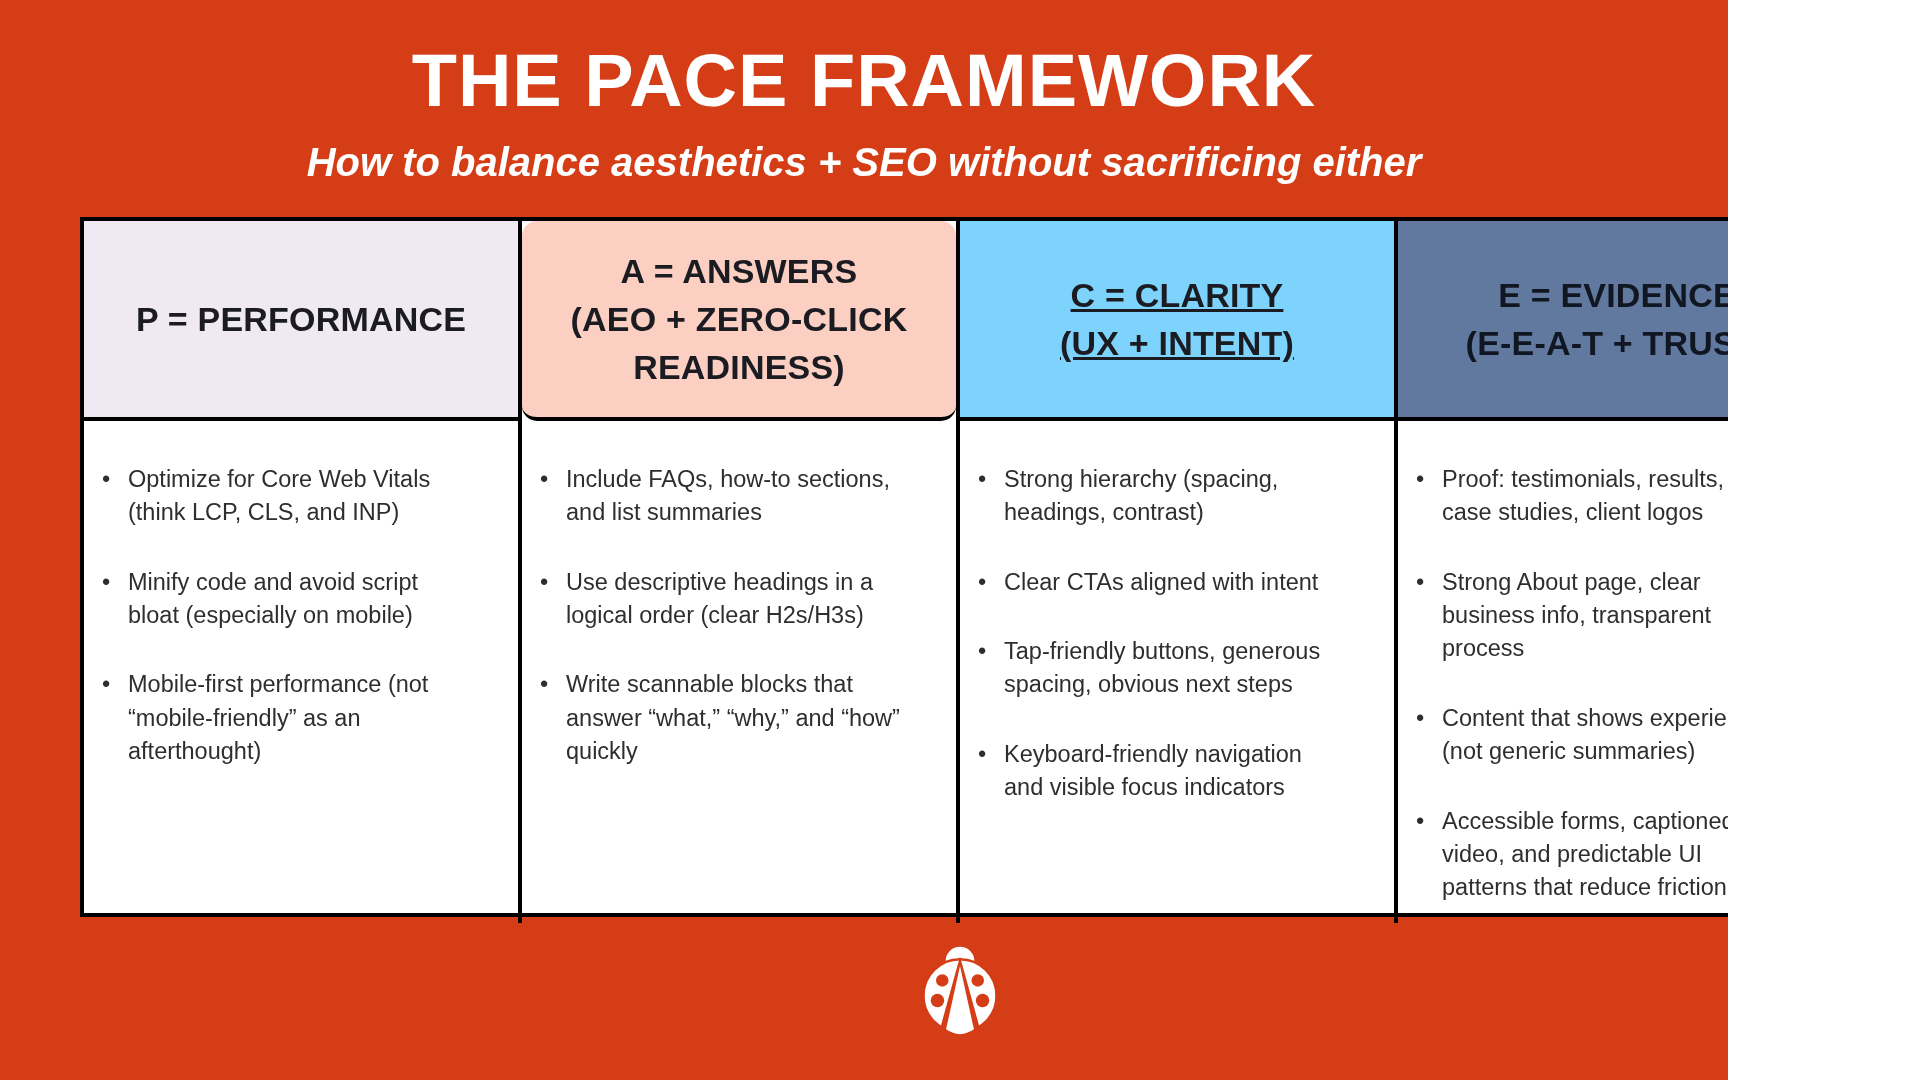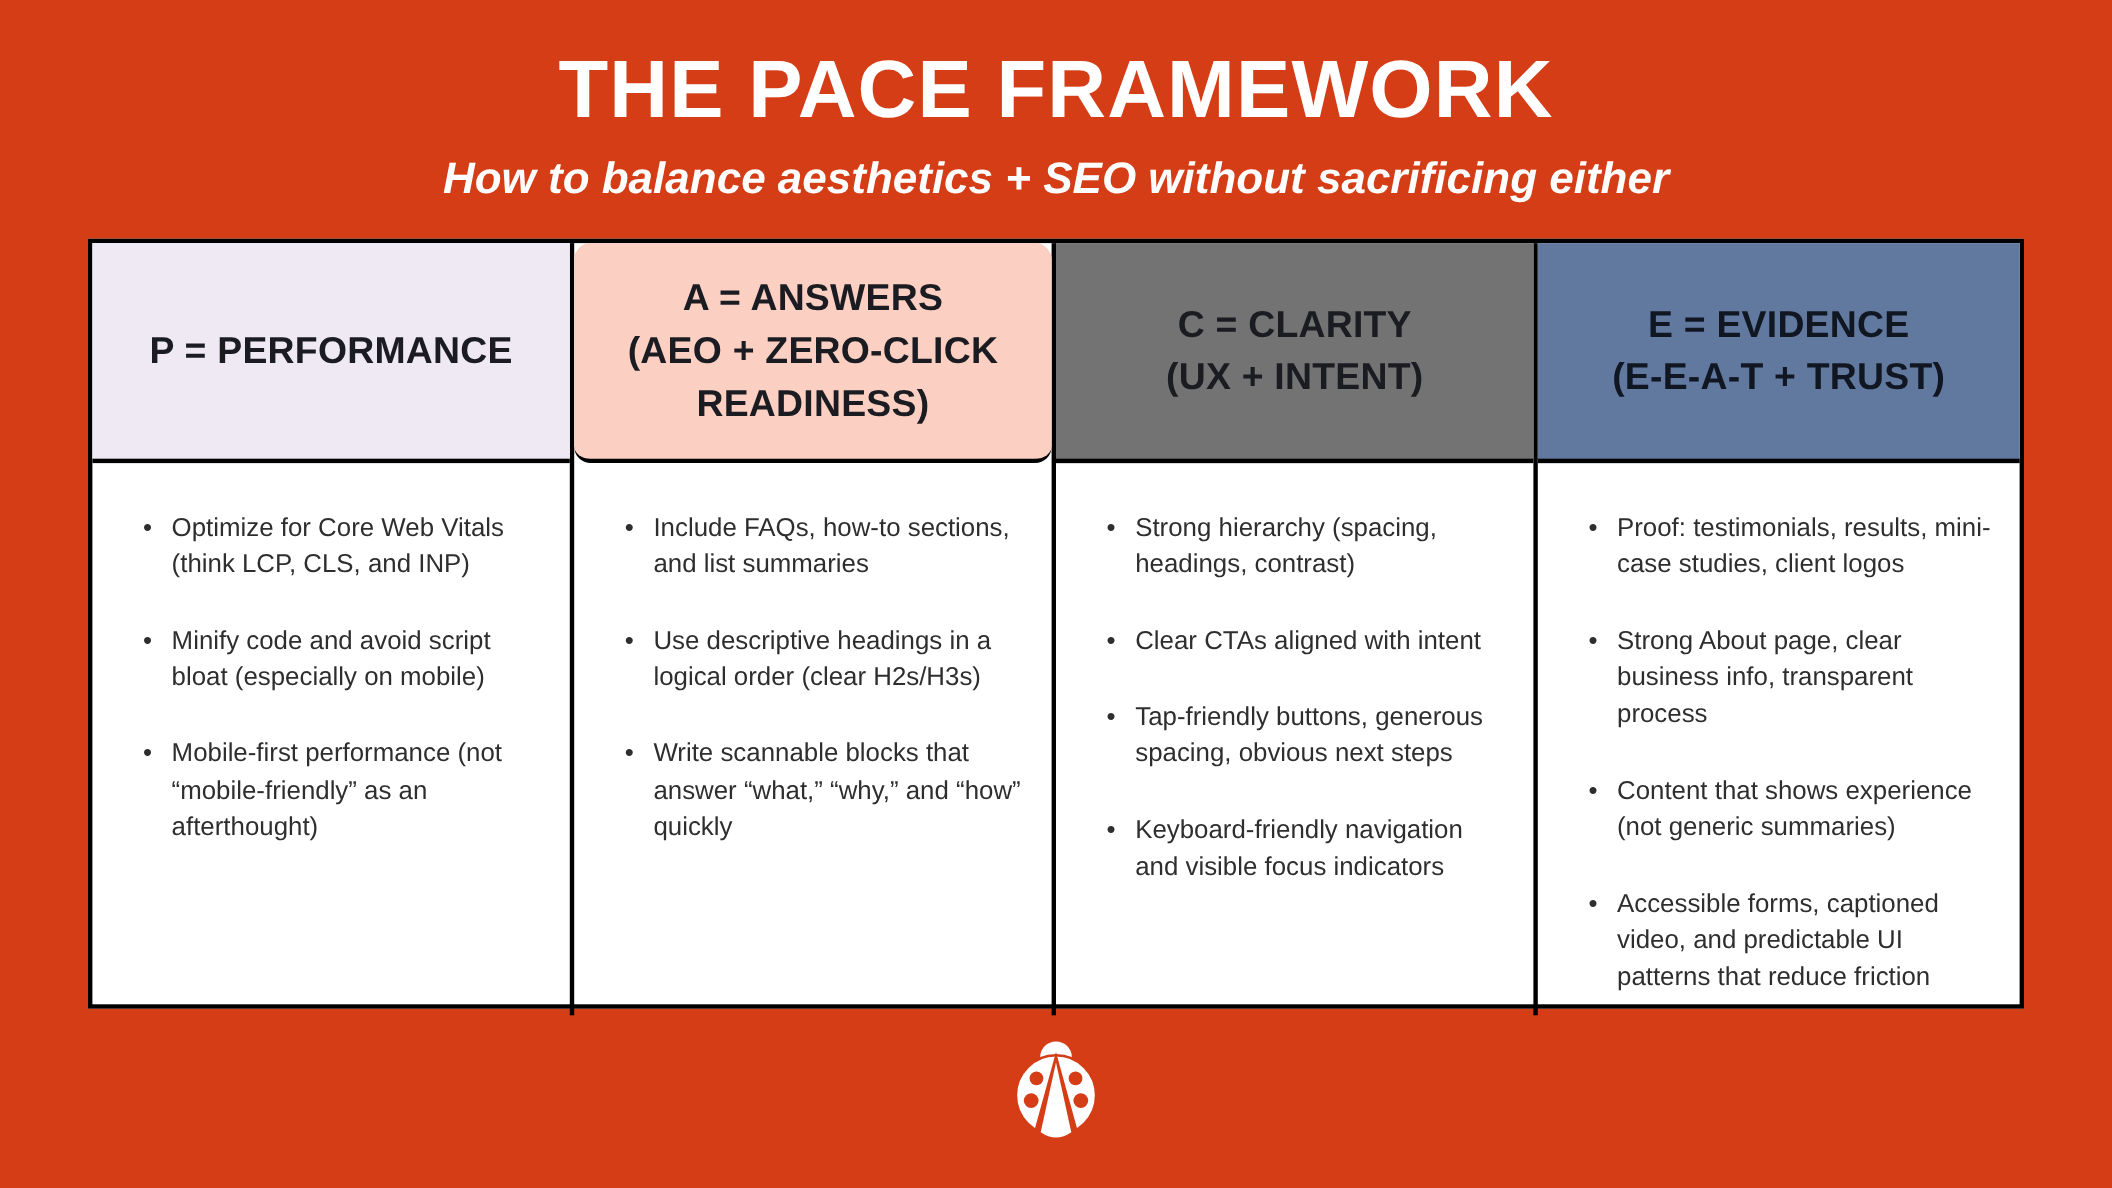--- a/index.html
+++ b/index.html
@@ -4,21 +4,21 @@
 <style>
   :root{
     --bg:#D43D16;
     --border:#000000;
   }
   *{margin:0;padding:0;box-sizing:border-box;}
   html,body{width:1920px;height:1080px;}
   body{font-family:"Liberation Sans", sans-serif;}
   .page{
     position:relative;
-    width:1920px;height:1080px;
+    width:1728px;height:1080px;
     background:var(--bg);
     overflow:hidden;
   }
   .page-title{
     position:absolute;top:40px;left:0;width:100%;
     text-align:center;
     color:#fff;
     font-size:74px;
     font-weight:800;
     letter-spacing:1px;
@@ -59,21 +59,21 @@
     align-items:center;
     text-align:center;
     padding:0 22px;
     font-size:34px;
     font-weight:700;
     line-height:1.42;
     letter-spacing:0.2px;
   }
   .col-body{
     flex:1 1 auto;
-    padding:42px 26px 18px 42px;
+    padding:42px 26px 18px 14px;
   }
   .col-body ul{
     list-style:none;
     display:flex;
     flex-direction:column;
     gap:36px;
   }
   .col-body li{
     position:relative;
     padding-left:30px;
@@ -127,21 +127,21 @@
     <div class="col-body">
       <ul>
             <li>Include FAQs, how-to sections, and list summaries</li>
             <li>Use descriptive headings in a logical order (clear H2s/H3s)</li>
             <li>Write scannable blocks that answer “what,” “why,” and “how” quickly</li>
           </ul>
     </div>
   </div>
 
   <div class="column">
-    <div class="col-header" style="background: #737373; color: rgb(27, 27, 34);">
+    <div class="col-header" style="background: #7dd3fc; color: rgb(27, 27, 34); text-decoration: underline;">
       <div class="h-line1">C = CLARITY</div>
       <div class="h-line2">(UX + INTENT)</div>
     </div>
     <div class="col-body">
       <ul>
             <li>Strong hierarchy (spacing, headings, contrast)</li>
             <li>Clear CTAs aligned with intent</li>
             <li>Tap-friendly buttons, generous spacing, obvious next steps</li>
             <li>Keyboard-friendly navigation and visible focus indicators</li>
           </ul>

